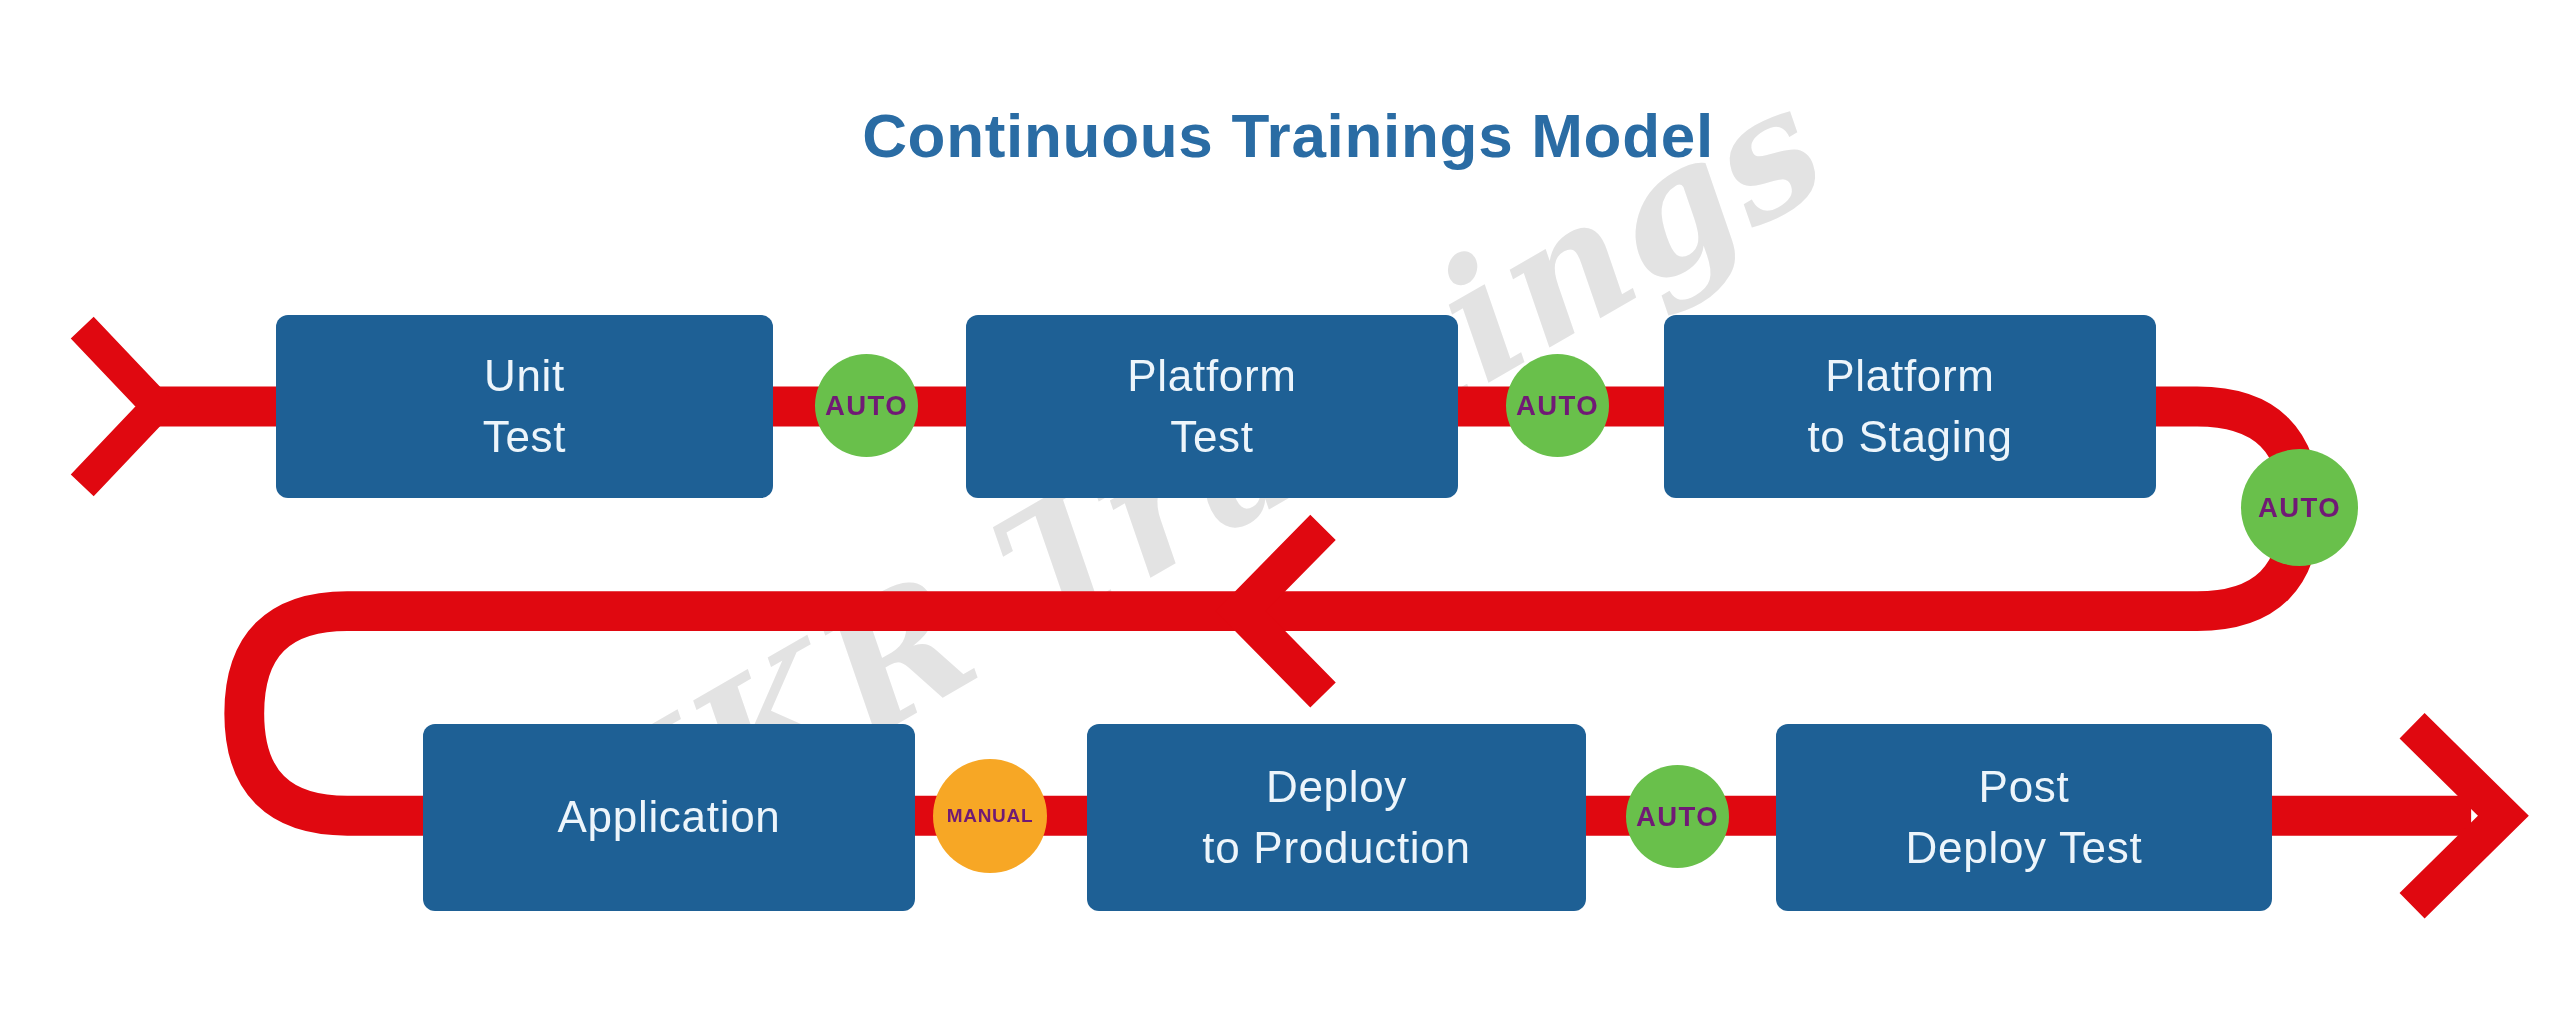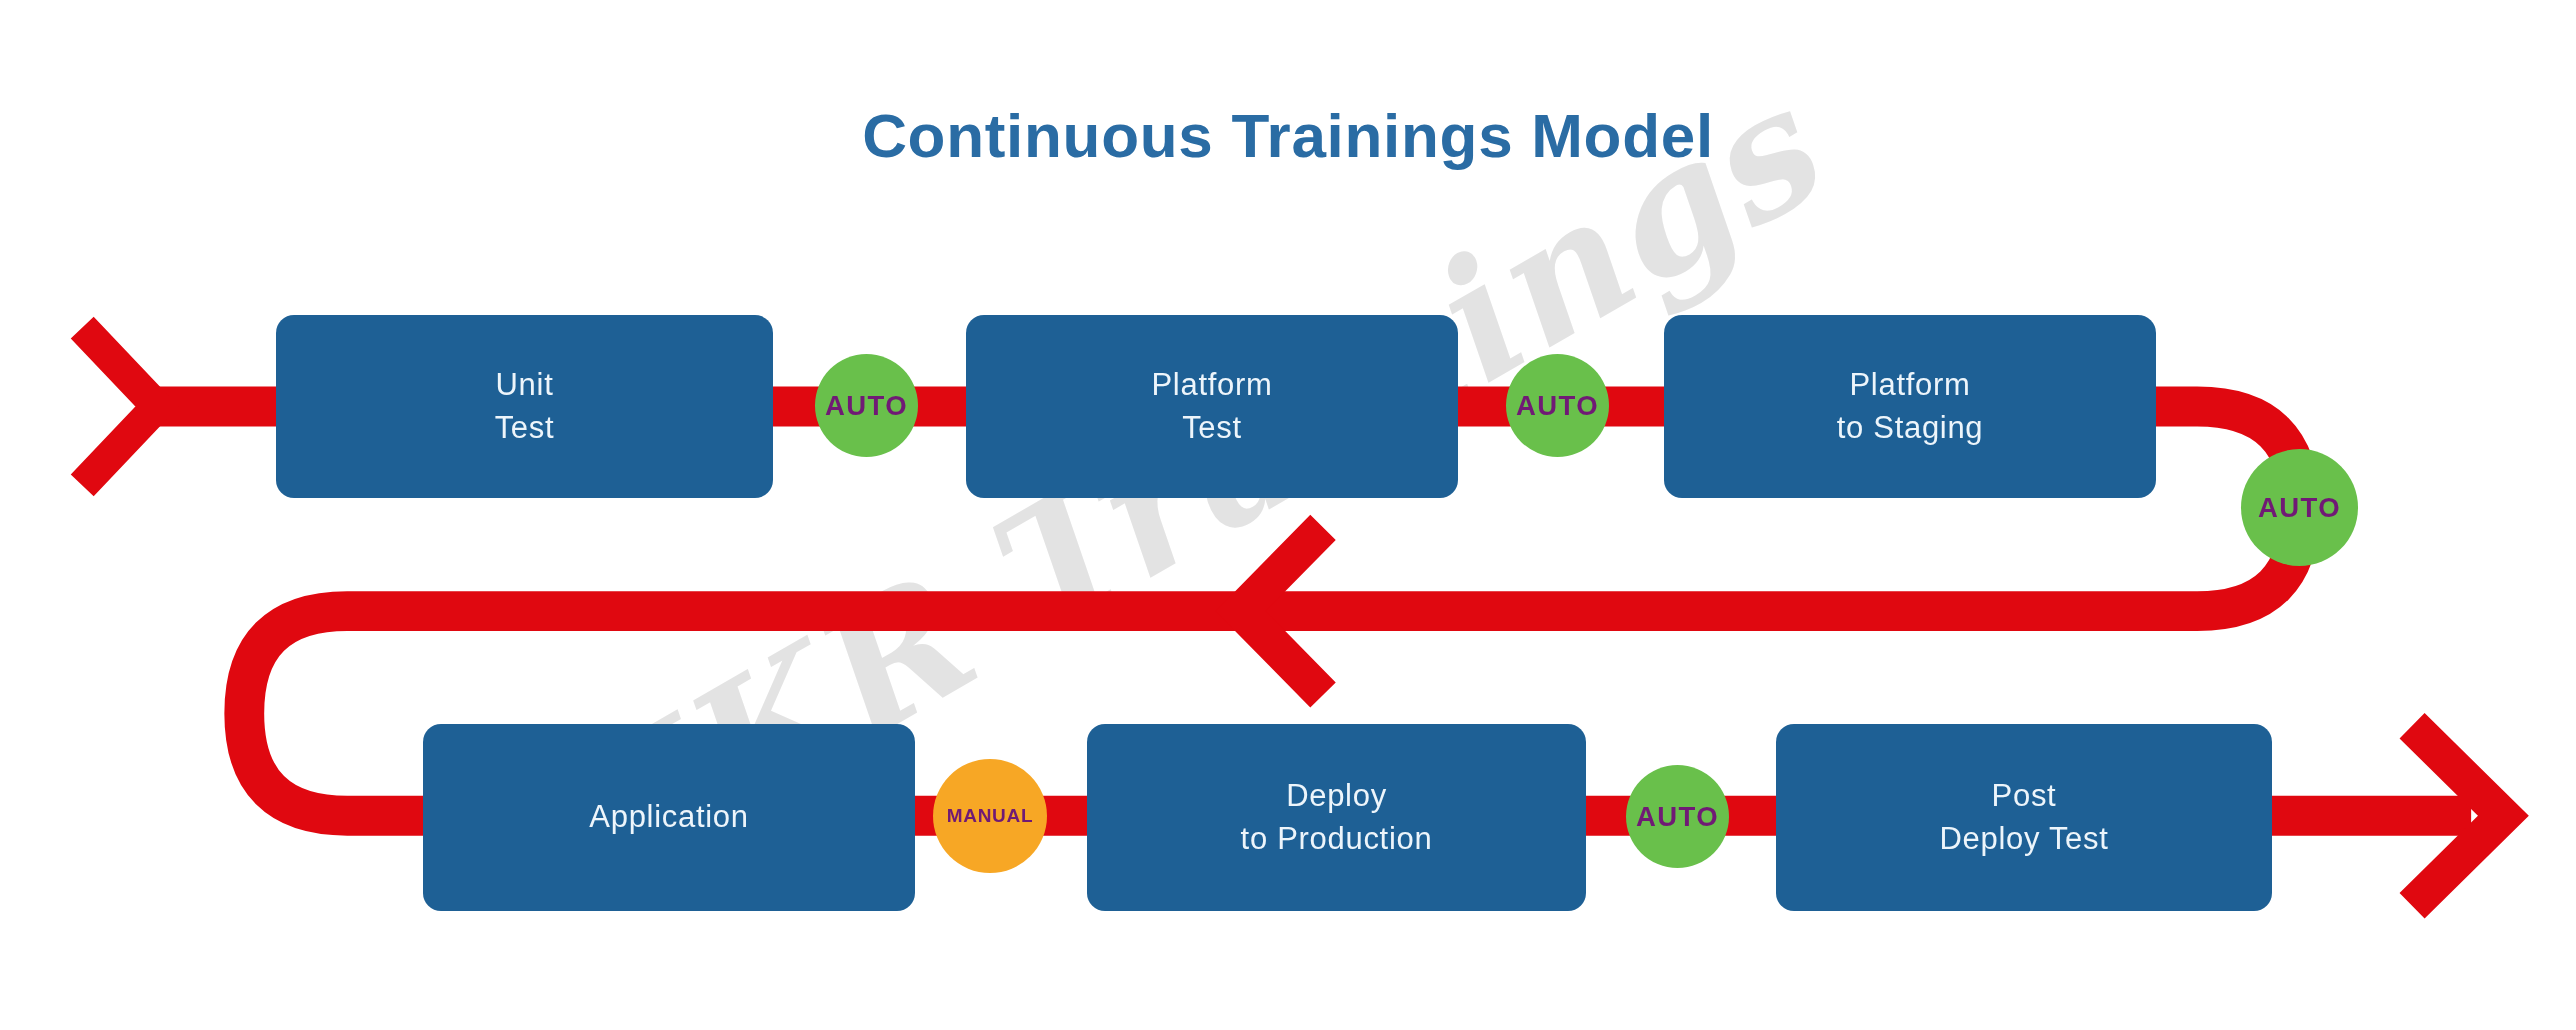--- a/index.html
+++ b/index.html
@@ -65,28 +65,28 @@
     text-align:center;
     font-size:62px;
     font-weight:700;
     letter-spacing:0.7px;
     color:var(--title-blue);
     z-index:4;
   }
   .node{
     position:absolute;
     background:var(--box-blue);
-    border-radius:18px;
+    border-radius:12px;
     color:var(--box-text);
     display:flex;
     flex-direction:column;
     align-items:center;
     justify-content:center;
     text-align:center;
-    font-size:31px;
+    font-size:44px;
     font-weight:400;
     line-height:1.38;
     letter-spacing:0.7px;
     z-index:3;
   }
   #node-unit-test{left:276px;top:315px;width:497px;height:183px;}
   #node-platform-test{left:966px;top:315px;width:492px;height:183px;}
   #node-deliver-to-staging{left:1664px;top:315px;width:492px;height:183px;}
   #node-application-acceptance-test{left:395px;top:724px;width:492px;height:187px;margin-left:28px;}
   #node-deploy-to-production{left:1087px;top:724px;width:499px;height:187px;}

